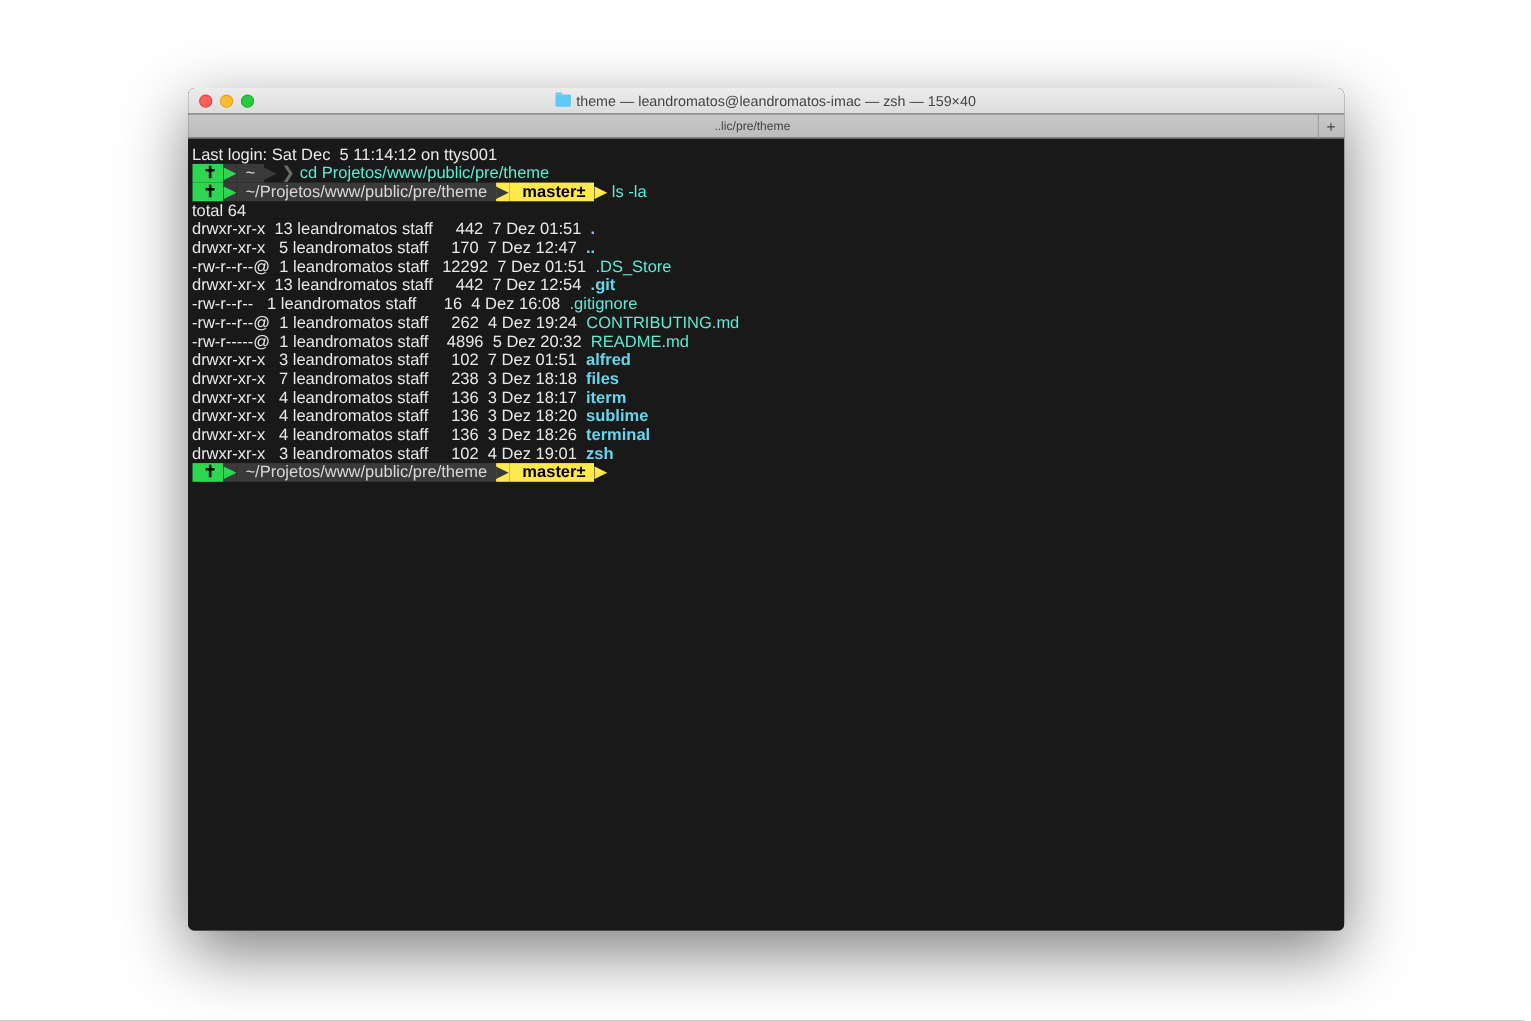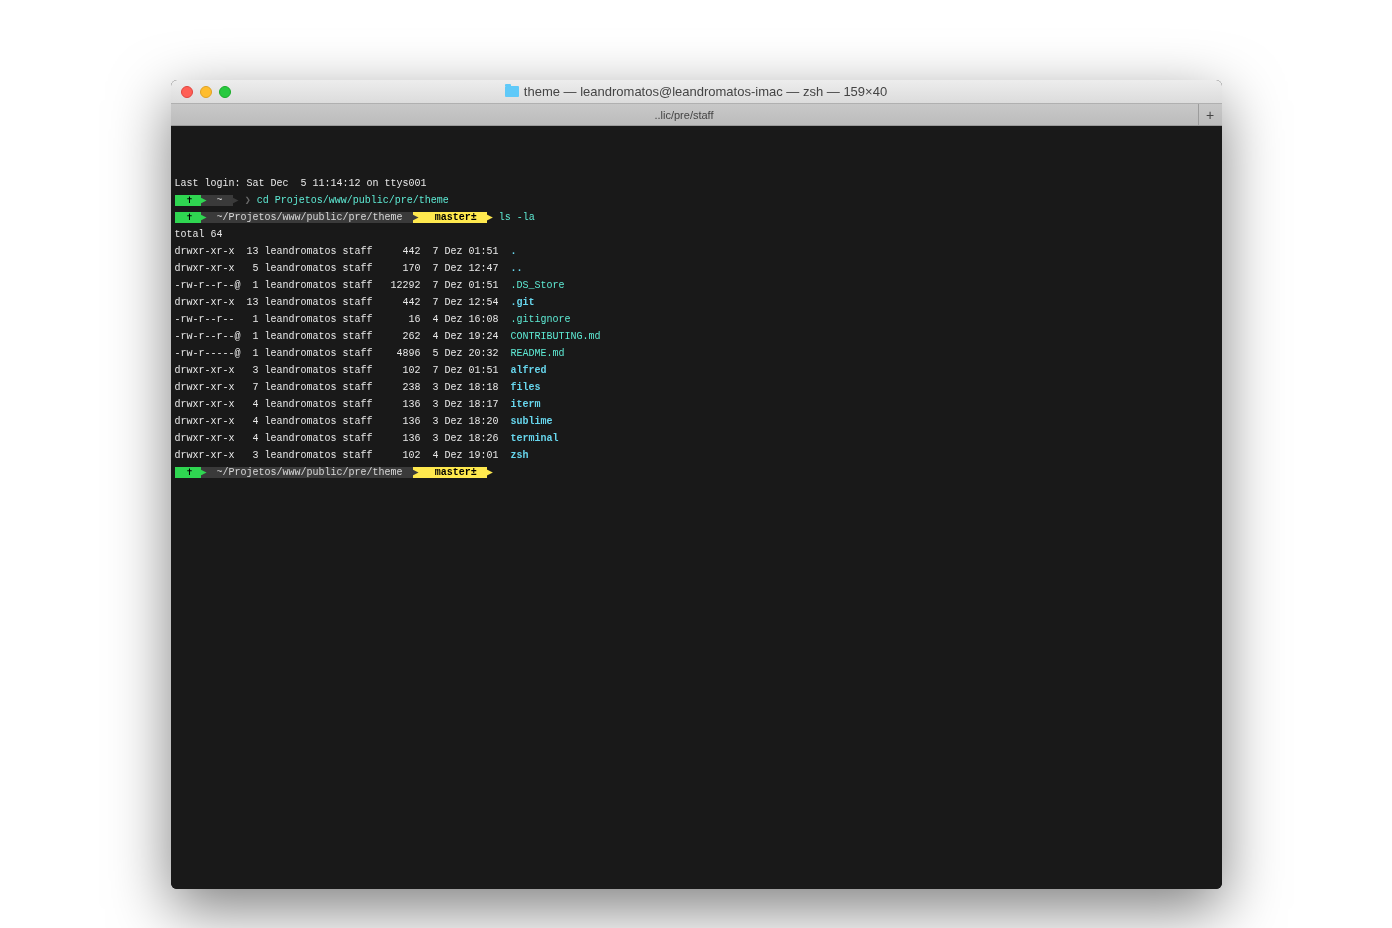--- a/index.html
+++ b/index.html
@@ -90,27 +90,26 @@
       width: 24px;
       text-align: center;
       border-left: 1px solid #9c9c9c;
       font-size: 14px;
       line-height: 22px;
       cursor: pointer;
     }
     .terminal {
       background: #191919;
       padding: 6px 4px;
-      font-size: 10px;
+      font-size: 15px;
       line-height: 17px;
       color: #e8e8e8;
       min-height: 720px;
       white-space: pre;
-      font-family: Liberation Mono, monospace;
-      margin-top: 43px;
+      font-family: Liberation Sans, sans-serif;
     }
     .line { display: block; }
     .seg-green {
       background: #2fd651;
       color: #000;
       padding: 0 2px 0 6px;
       font-weight: bold;
     }
     .seg-black {
       background: #3a3a3a;
@@ -141,17 +140,17 @@
       <div class="tl tl-close"></div>
       <div class="tl tl-min"></div>
       <div class="tl tl-max"></div>
     </div>
     <div class="window-title">
       <span class="folder-icon"></span>
       <span>theme — leandromatos@leandromatos-imac — zsh — 159×40</span>
     </div>
   </div>
   <div class="tabbar">
-    <div class="tab">..lic/pre/staff</div>
+    <div class="tab">..lic/pre/theme</div>
     <div class="newtab">+</div>
   </div>
   <div class="terminal" id="terminal-body"><div class="line">Last login: Sat Dec  5 11:14:12 on ttys001</div><div class="line"><span class="seg-green"> ✝ </span><span class="arrow arr-green-black">▶</span><span class="seg-black"> ~ </span><span class="arrow arr-black-term">▶</span> <span class="chev-dim">❯</span> <span class="white">cd Projetos/www/public/pre/theme</span></div><div class="line"><span class="seg-green"> ✝ </span><span class="arrow arr-green-black">▶</span><span class="seg-black"> ~/Projetos/www/public/pre/theme </span><span class="arrow arr-black-yellow">▶</span><span class="seg-yellow">  master± </span><span class="arrow arr-yellow-term">▶</span> <span class="white">ls -la</span></div><div class="line">total 64</div><div class="line"><span>drwxr-xr-x  13 leandromatos staff     442  7 Dez 01:51  </span><span class="cyan">.</span></div><div class="line"><span>drwxr-xr-x   5 leandromatos staff     170  7 Dez 12:47  </span><span class="cyan">..</span></div><div class="line"><span>-rw-r--r--@  1 leandromatos staff   12292  7 Dez 01:51  </span><span class="white">.DS_Store</span></div><div class="line"><span>drwxr-xr-x  13 leandromatos staff     442  7 Dez 12:54  </span><span class="cyan">.git</span></div><div class="line"><span>-rw-r--r--   1 leandromatos staff      16  4 Dez 16:08  </span><span class="white">.gitignore</span></div><div class="line"><span>-rw-r--r--@  1 leandromatos staff     262  4 Dez 19:24  </span><span class="white">CONTRIBUTING.md</span></div><div class="line"><span>-rw-r-----@  1 leandromatos staff    4896  5 Dez 20:32  </span><span class="white">README.md</span></div><div class="line"><span>drwxr-xr-x   3 leandromatos staff     102  7 Dez 01:51  </span><span class="cyan">alfred</span></div><div class="line"><span>drwxr-xr-x   7 leandromatos staff     238  3 Dez 18:18  </span><span class="cyan">files</span></div><div class="line"><span>drwxr-xr-x   4 leandromatos staff     136  3 Dez 18:17  </span><span class="cyan">iterm</span></div><div class="line"><span>drwxr-xr-x   4 leandromatos staff     136  3 Dez 18:20  </span><span class="cyan">sublime</span></div><div class="line"><span>drwxr-xr-x   4 leandromatos staff     136  3 Dez 18:26  </span><span class="cyan">terminal</span></div><div class="line"><span>drwxr-xr-x   3 leandromatos staff     102  4 Dez 19:01  </span><span class="cyan">zsh</span></div><div class="line"><span class="seg-green"> ✝ </span><span class="arrow arr-green-black">▶</span><span class="seg-black"> ~/Projetos/www/public/pre/theme </span><span class="arrow arr-black-yellow">▶</span><span class="seg-yellow">  master± </span><span class="arrow arr-yellow-term">▶</span></div></div>
 </div>
 
 </body></html>

